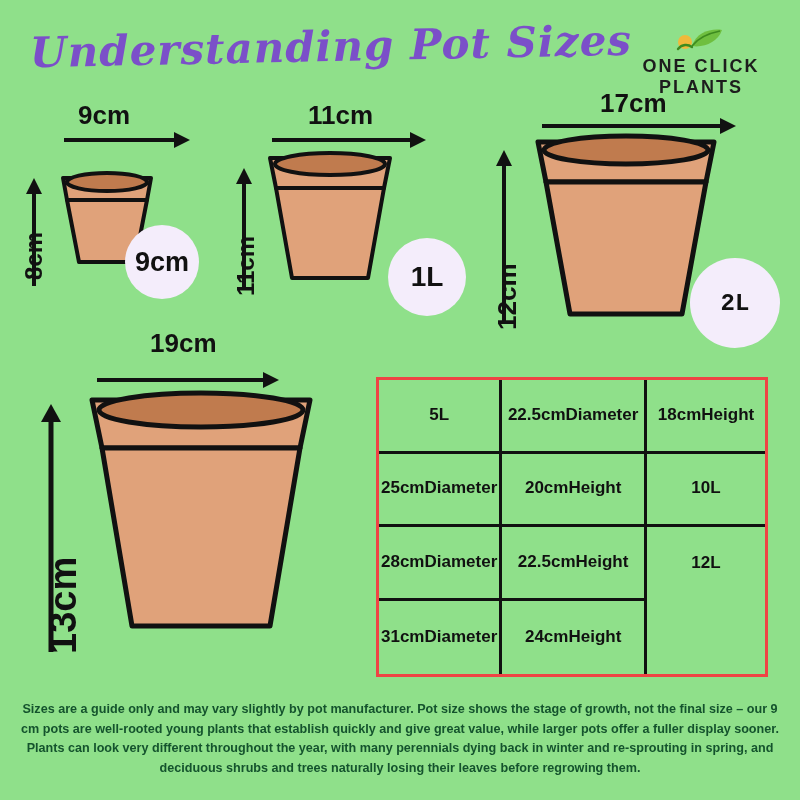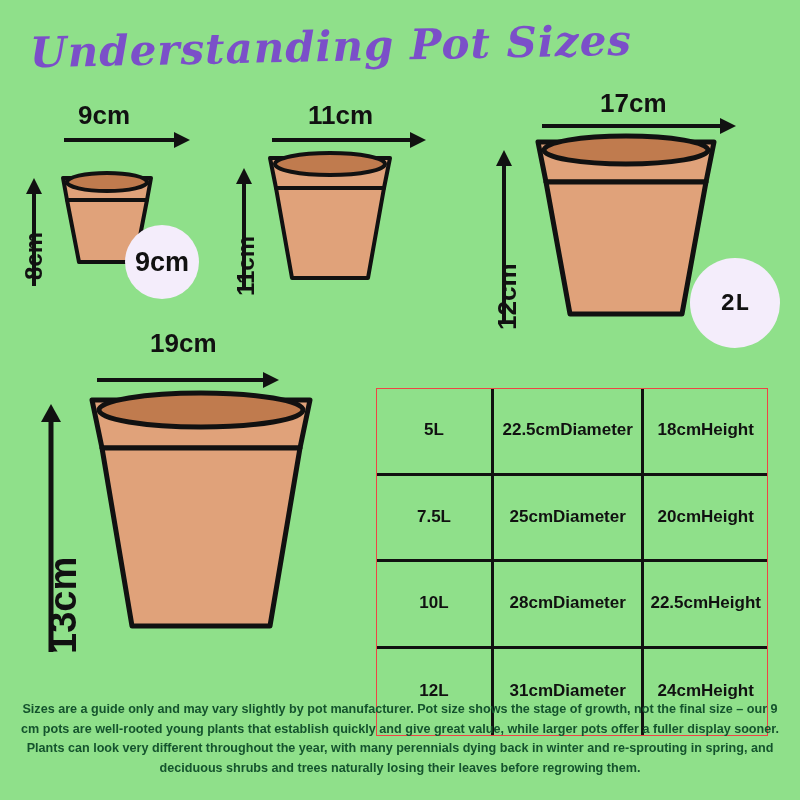--- a/index.html
+++ b/index.html
@@ -58,27 +58,26 @@
     position:absolute;
     border-radius:50%;
     background:#f4edfb;
     display:flex;align-items:center;justify-content:center;
     font-weight:bold;color:#111;
     box-shadow:0 0 0 0 rgba(0,0,0,0);
   }
 
   
   .table{
-    position:absolute;left:376px;top:377px;width:392px;height:348px;
-    border:1px solid #ef4444;
+    position:absolute;left:376px;top:377px;width:392px;height:300px;
+    border:3px solid #ef4444;
     box-sizing:border-box;
     display:grid;
     grid-template-columns:1.05fr 1.35fr 1.1fr;
     grid-template-rows:repeat(4,1fr);
-    margin-top:11px;
   }
   .table .cell{
     border-right:3px solid #111;
     border-bottom:3px solid #111;
     box-sizing:border-box;
     display:flex;align-items:center;justify-content:center;
     text-align:center;
     font-size:17px;font-weight:bold;color:#111;
     line-height:1.22;
     padding:2px;
@@ -96,20 +95,32 @@
     text-align:center;
   }
 </style>
 </head>
 <body>
 
 <div class="stage">
 
   <div class="title">Understanding Pot Sizes</div>
 
+  <div class="logo">
+    <div class="leafwrap">
+      <svg width="150" height="30" viewBox="0 0 150 30">
+        <path d="M66 20 C70 6, 86 2, 96 4 C92 16, 78 22, 66 20 Z" fill="#6fbf3f"></path>
+        <path d="M66 20 C72 12, 84 7, 94 5" stroke="#3d8b1f" stroke-width="1.6" fill="none"></path>
+        <circle cx="59" cy="16" r="7" fill="#f0b93b"></circle>
+        <path d="M52 23 C56 18, 62 18, 66 21" stroke="#3d8b1f" stroke-width="2.4" fill="none" stroke-linecap="round"></path>
+      </svg>
+    </div>
+    <div class="logo-line1">ONE CLICK</div>
+    <div class="logo-line2">PLANTS</div>
+  </div>
 
   <div class="pot" style="left:55px;top:170px;">
     <svg width="120" height="110" viewBox="0 0 120 110">
 
       <path d="M8 8 L96 8 L92 30 L12 30 Z" fill="#e0a27a" stroke="#111" stroke-width="4" stroke-linejoin="round"></path>
 
       <ellipse cx="52" cy="12" rx="40" ry="9" fill="#c07b4e" stroke="#111" stroke-width="4"></ellipse>
 
       <path d="M12 30 L92 30 L80 92 L24 92 Z" fill="#e0a27a" stroke="#111" stroke-width="4" stroke-linejoin="round"></path>
     </svg>
@@ -138,20 +149,21 @@
   <svg style="position:absolute;left:270px;top:130px;" width="160" height="24">
     <line x1="2" y1="10" x2="140" y2="10" stroke="#111" stroke-width="4"></line>
     <polygon points="140,2 156,10 140,18" fill="#111"></polygon>
   </svg>
   <div class="dim" style="left:308px;top:100px;">11cm</div>
   <svg style="position:absolute;left:232px;top:168px;" width="24" height="130">
     <line x1="12" y1="120" x2="12" y2="16" stroke="#111" stroke-width="4"></line>
     <polygon points="4,16 12,0 20,16" fill="#111"></polygon>
   </svg>
   <div class="dim vert" style="left:232px;top:296px;font-size:24px;">11cm</div>
+  <div class="badge" style="left:388px;top:238px;width:78px;height:78px;font-size:28px;">1L</div>
 
   <div class="pot" style="left:528px;top:132px;">
     <svg width="220" height="210" viewBox="0 0 220 210">
       <path d="M10 10 L186 10 L178 50 L18 50 Z" fill="#e0a27a" stroke="#111" stroke-width="5" stroke-linejoin="round"></path>
       <ellipse cx="98" cy="18" rx="82" ry="14" fill="#c07b4e" stroke="#111" stroke-width="5"></ellipse>
       <path d="M18 50 L178 50 L154 182 L42 182 Z" fill="#e0a27a" stroke="#111" stroke-width="5" stroke-linejoin="round"></path>
     </svg>
   </div>
   <svg style="position:absolute;left:540px;top:116px;" width="200" height="24">
     <line x1="2" y1="10" x2="180" y2="10" stroke="#111" stroke-width="4"></line>
@@ -189,21 +201,20 @@
         <span>22.5cm</span>
         <br>
         <span>Diameter</span>
       </div>
     <div class="cell">
         <span>18cm</span>
         <br>
         <span>Height</span>
       </div>
 
-    <div class="cell">7.5L</div>
     <div class="cell">
         <span>25cm</span>
         <br>
         <span>Diameter</span>
       </div>
     <div class="cell">
         <span>20cm</span>
         <br>
         <span>Height</span>
       </div>

